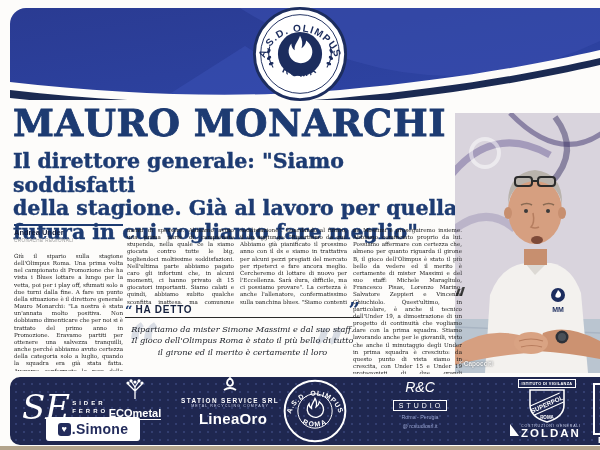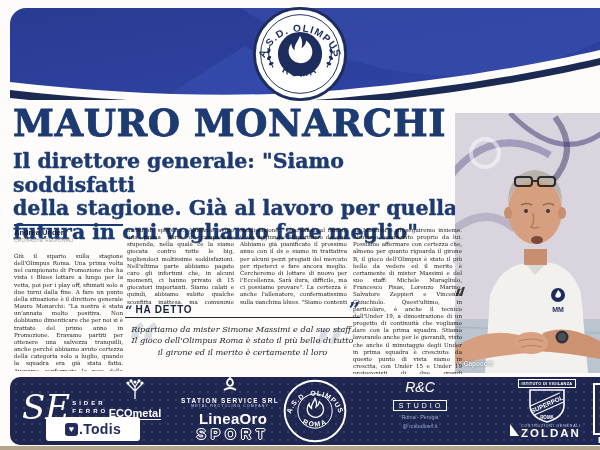--- a/index.html
+++ b/index.html
@@ -262,37 +262,36 @@
             <circle cx="13" cy="3" r="1.6"></circle>
           <circle cx="17" cy="1.8" r="1.6"></circle>
             <circle cx="20" cy="4" r="1.6"></circle>
         </g>
       </svg>
       <div><span class="eco-label">ECOmetal</span></div>
     </div>
 
     <div class="logo lg-todis">
       <span class="todis-heart">♥</span>
-      <span class="todis-word">.Todis</span>
+      <span class="todis-word">.Simone</span>
     </div>
 
     <div class="logo lg-station">
       <svg width="16" height="15" viewBox="0 0 16 15">
         <g stroke="#fff" stroke-width="1.8" fill="none">
           <path d="M8,1 C4,4 4,8 8,9 C12,8 12,4 8,1 Z"></path>
           <path d="M2,13 Q8,9 14,13"></path>
         </g>
       </svg>
       <div class="st-line1">STATION SERVICE SRL</div>
       <div class="st-line2">METAL RECYCLING COMPANY</div>
     </div>
 
     <div class="logo lg-lineaoro">
       <div class="lo-1">LineaOro</div>
-      <div class="lo-2">SPORT</div>
     </div>
 
     <div class="logo lg-badge2">
       <svg viewBox="0 0 100 100">
         <circle cx="50" cy="50" r="46" fill="none" stroke="#fff" stroke-width="3"></circle>
         <circle cx="50" cy="50" r="26" fill="none" stroke="#fff" stroke-width="1.5"></circle>
         <path d="M50 31 C48 37 43.5 40.5 44.5 46 C42 44.5 41 41.8 41 39 C36.5 44.5 37.3 53 43.5 57.3 C49.8 61.5 58.5 59.6 61.6 53.2 C64.7 46.8 61.9 40.5 56.5 36 C56 40 53.8 42.7 51.6 44 C53 39.6 52.5 35 50 31 Z" fill="none" stroke="#fff" stroke-width="2"></path>
         <path id="arcT2" d="M13,56 A38,38 0 0 1 87,56" fill="none"></path>
         <text font-family="Liberation Sans,sans-serif" font-size="10.5" font-weight="bold" fill="#fff" letter-spacing="1.2">
           <textPath href="#arcT2" startOffset="50%" text-anchor="middle">A.S.D. OLIMPUS</textPath>

